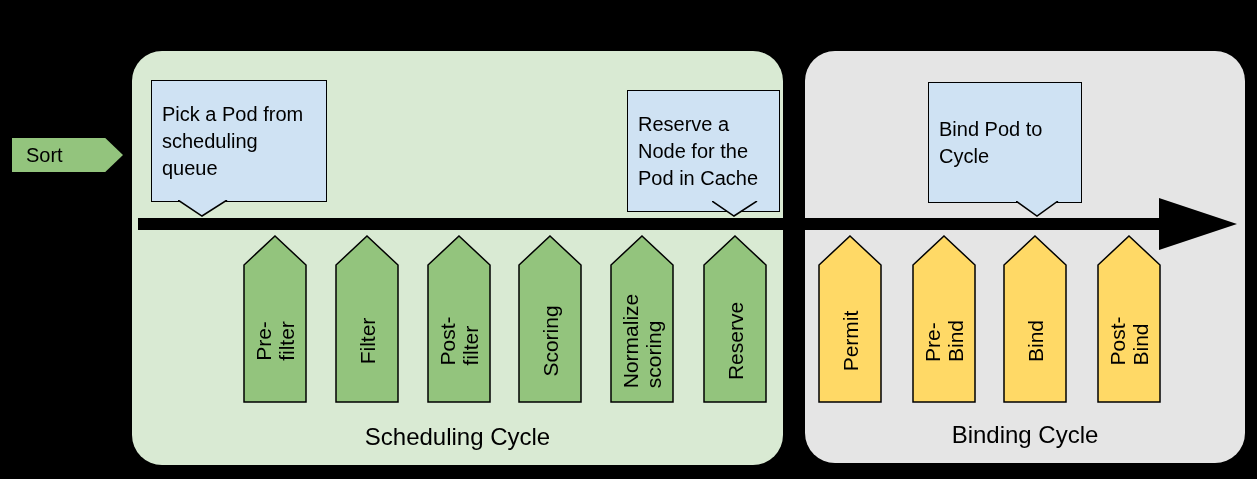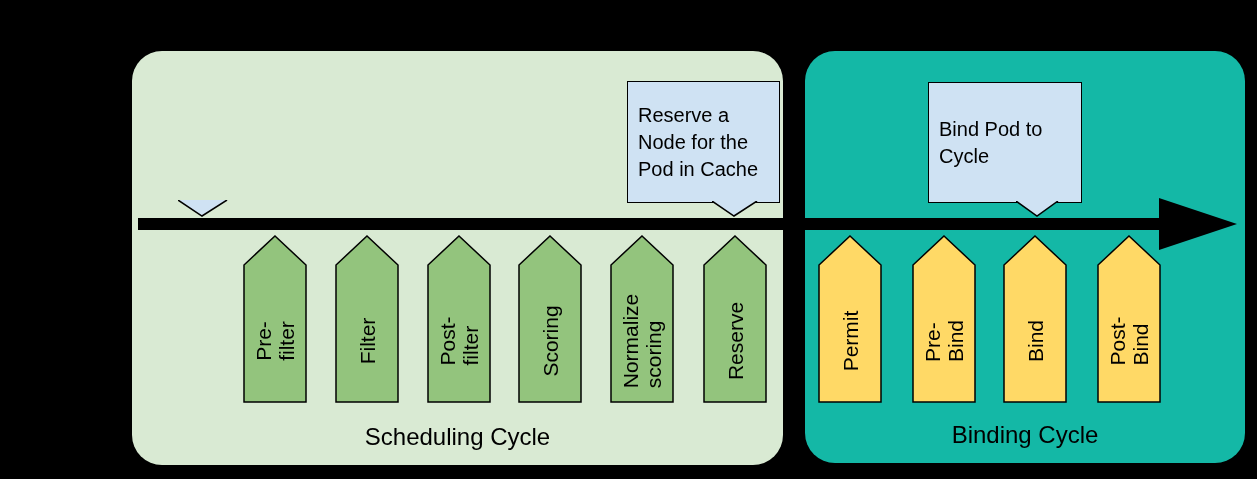--- a/index.html
+++ b/index.html
@@ -31,21 +31,21 @@
     border-radius: 30px;
   }
   .panel.scheduling {
     left: 132px; top: 51px;
     width: 651px; height: 414px;
     background: #d9ead3;
   }
   .panel.binding {
     left: 805px; top: 51px;
     width: 440px; height: 412px;
-    background: #14b8a6;
+    background: #e5e5e5;
   }
   .panel-label {
     position: absolute;
     left: 0; right: 0; bottom: 14px;
     text-align: center;
     font-size: 24px;
     margin-top: 26px;
   }
 
   
@@ -92,33 +92,36 @@
     border: 1.5px solid #000;
     box-sizing: border-box;
     display: flex; align-items: center;
     padding: 0 10px;
     font-size: 20px;
     line-height: 27px;
     white-space: pre-line;
     z-index: 5;
   }
   .callout.pick    { left: 151px; top: 80px; width: 176px; height: 122px; }
-  .callout.reserve { left: 627px; top: 81px; width: 153px; height: 122px; }
+  .callout.reserve { left: 627px; top: 90px; width: 153px; height: 122px; }
   .callout.bind    { left: 928px; top: 82px; width: 154px; height: 121px; }
   .callout-tail { position: absolute; z-index: 6; }
   .callout-tail path { stroke: #000; stroke-width: 1.5; }
   .tail-pick    { left: 178px; top: 200px; }
   .tail-reserve { left: 712px; top: 201px; }
   .tail-bind    { left: 1016px; top: 201px; }
 </style>
 </head>
 <body>
 
 <div class="stage">
 
+  <div class="sort-arrow">
+    <span>Sort</span>
+  </div>
 
   <section class="panel scheduling">
     <div class="panel-label">Scheduling Cycle</div>
   </section>
 
   <section class="panel binding">
     <div class="panel-label">Binding Cycle</div>
   </section>
 
   <div class="ext-arrow" style="left:243px">
@@ -180,20 +183,25 @@
   <div class="ext-arrow" style="left:1097px">
     <svg width="64" height="168">
         <polygon points="32,1 63,30 63,167 1,167 1,30" fill="#ffd966"></polygon>
       </svg>
     <div class="ext-label">Post-Bind</div>
   </div>
 
   <div class="timeline-bar"></div>
   <div class="timeline-head"></div>
 
+  <div class="callout pick">
+    <span>Pick a Pod from
+scheduling
+queue</span>
+  </div>
   <svg class="callout-tail tail-pick" width="50" height="18">
     <path d="M0,0 L24,16 L49,0" fill="#cfe2f3"></path>
   </svg>
 
   <div class="callout reserve">
     <span>Reserve a
 Node for the
 Pod in Cache</span>
   </div>
   <svg class="callout-tail tail-reserve" width="46" height="17">

